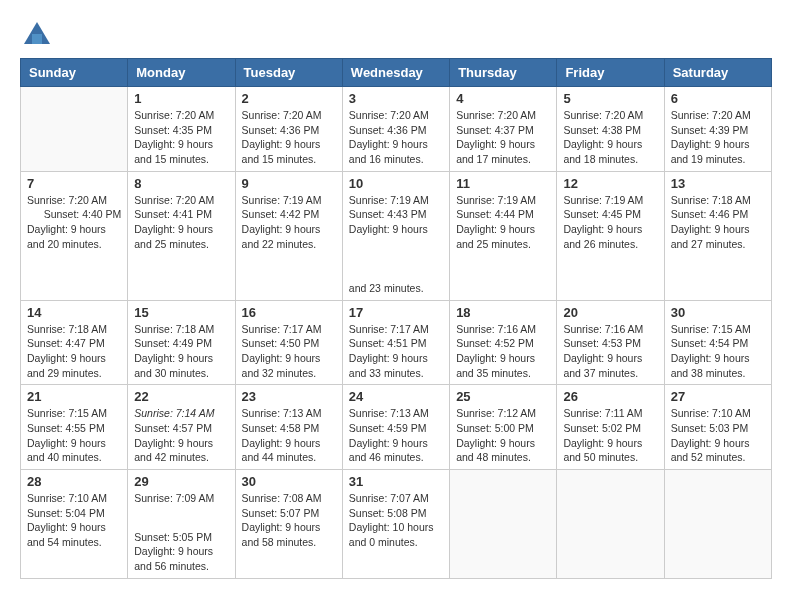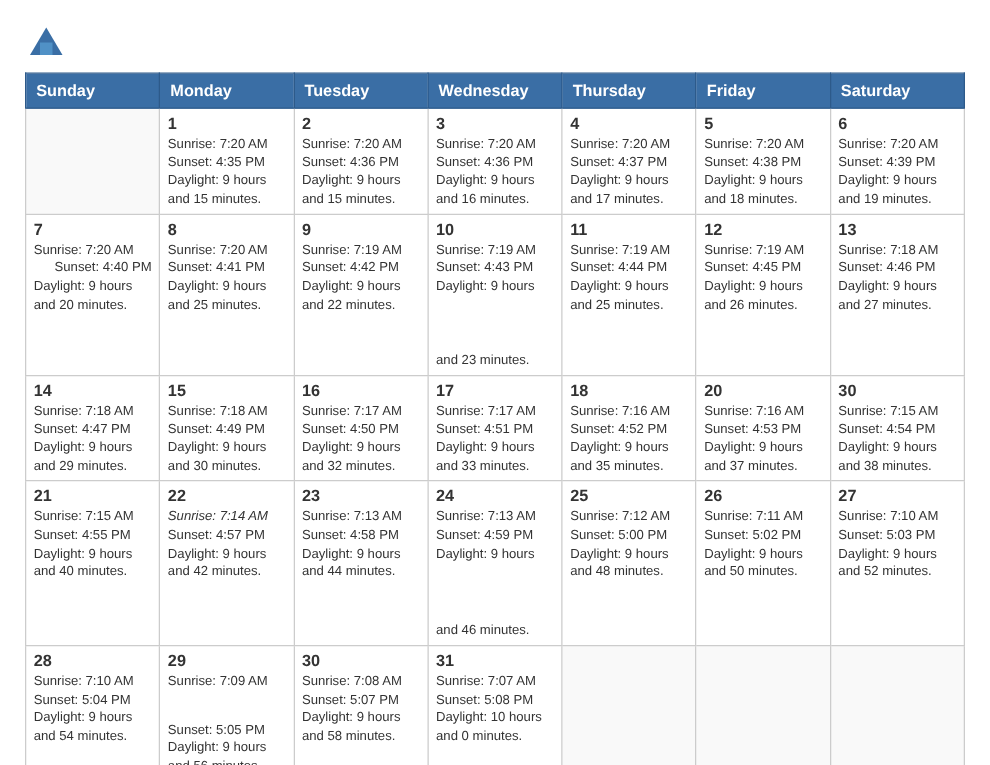--- a/index.html
+++ b/index.html
@@ -320,21 +320,21 @@
             <span style="display: block;">Daylight: 9 hours</span>
             <span style="display: block;">and 44 minutes.</span>
           </div>
         </td>
         <td>
           <span class="day-number">24</span>
           <div class="day-info">
             <span style="display: block;">Sunrise: 7:13 AM</span>
             <span style="display: block;">Sunset: 4:59 PM</span>
             <span style="display: block;">Daylight: 9 hours</span>
-            <span style="display: block; margin-top: 47px;">and 46 minutes.</span>
+            <span style="display: block;">and 46 minutes.</span>
           </div>
         </td>
         <td>
           <span class="day-number">25</span>
           <div class="day-info">
             <span style="display: block;">Sunrise: 7:12 AM</span>
             <span style="display: block;">Sunset: 5:00 PM</span>
             <span style="display: block;">Daylight: 9 hours</span>
             <span style="display: block;">and 48 minutes.</span>
           </div>

